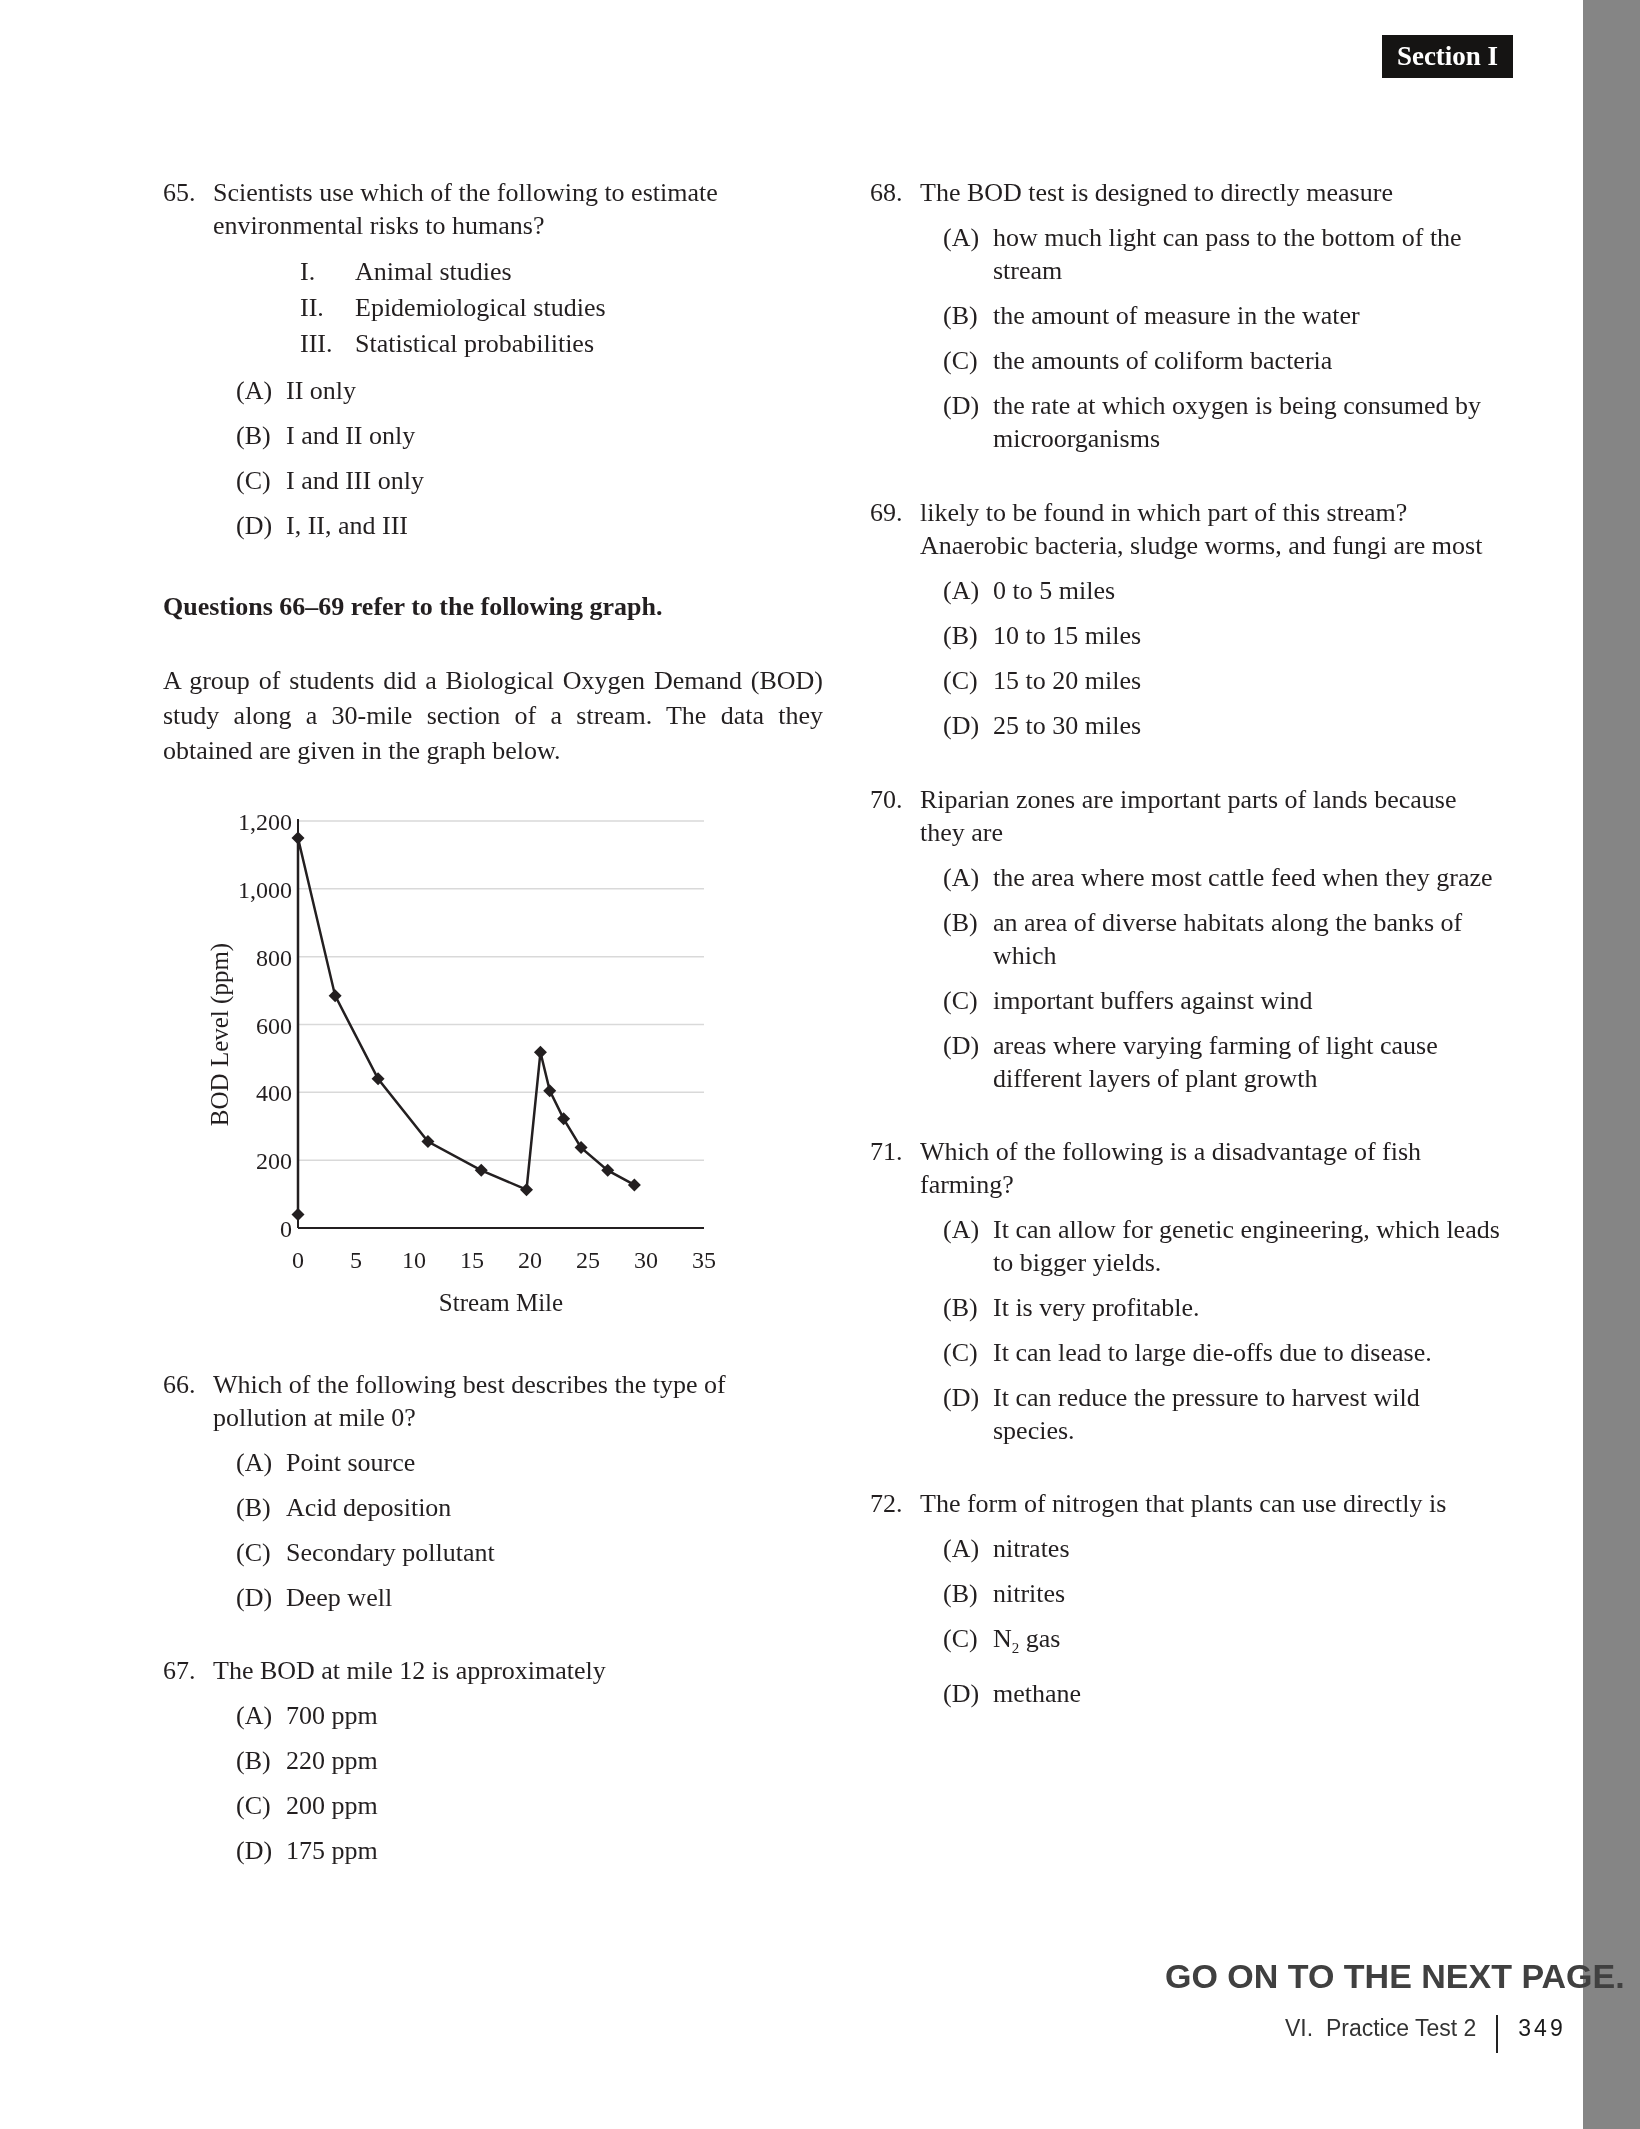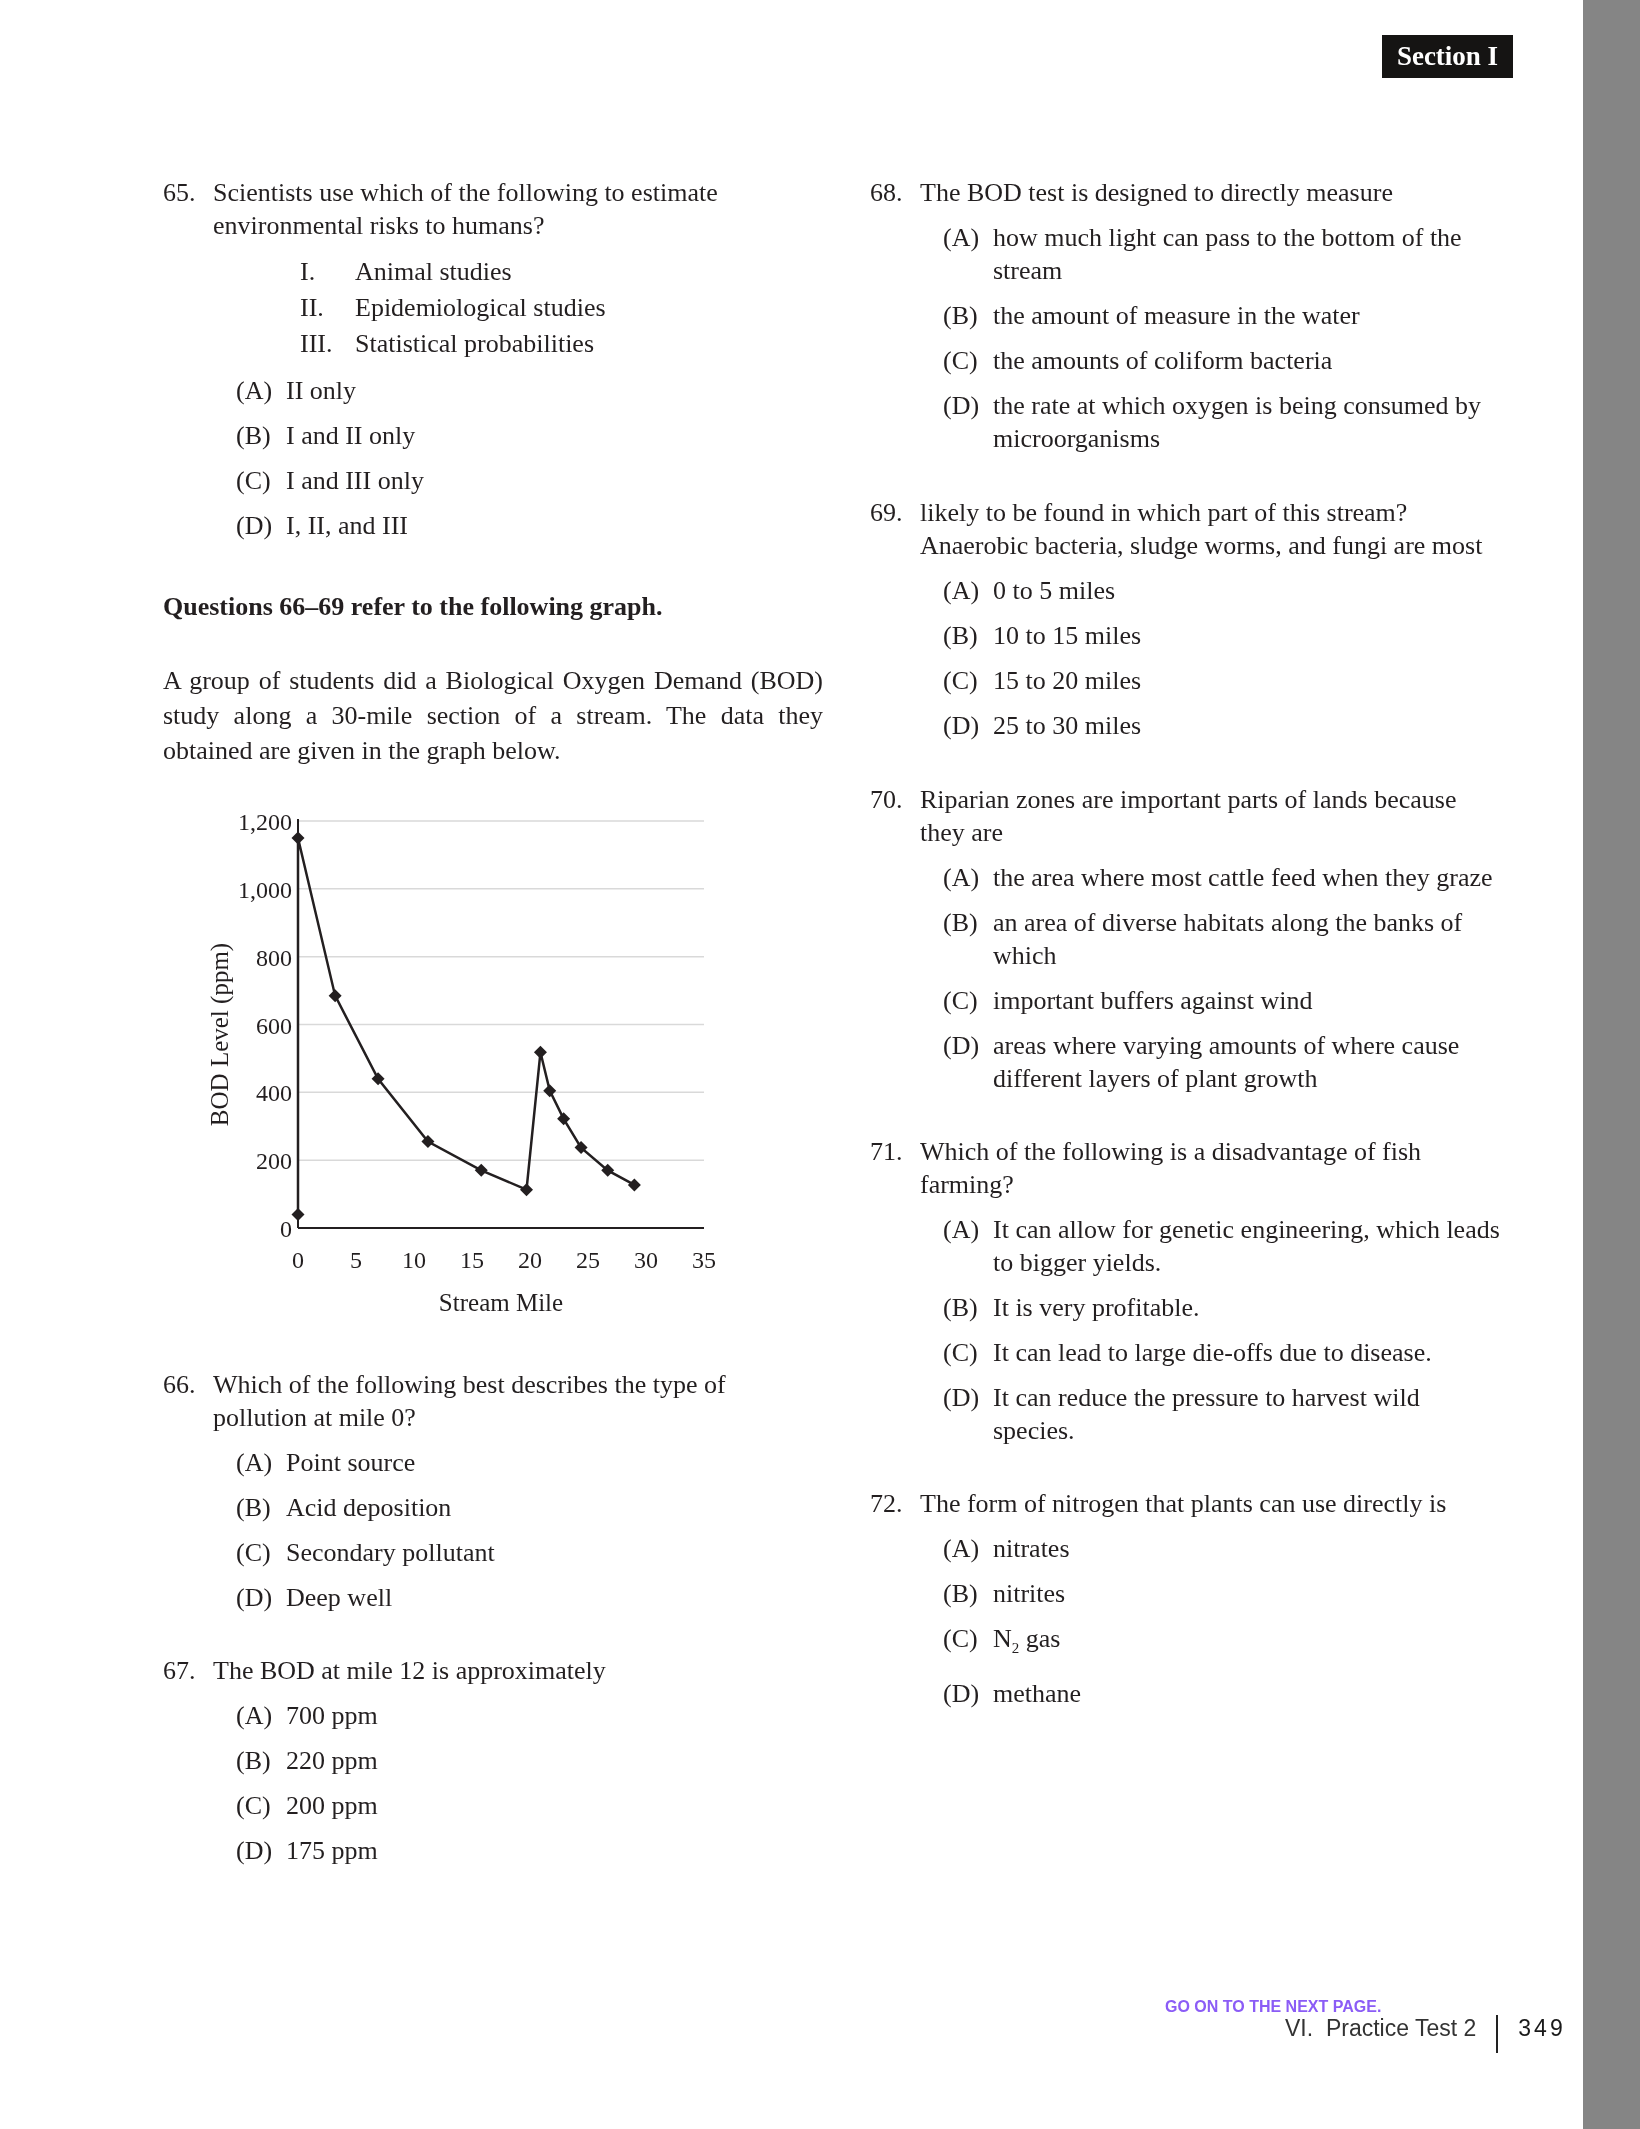--- a/index.html
+++ b/index.html
@@ -20,21 +20,21 @@
   .opts { margin-left: 73px; }
   .opt { position: relative; padding-left: 50px; margin-top: 12px; }
   .opt .letter { position: absolute; left: 0; top: 0; }
   .romans { margin-left: 137px; margin-top: 12px; }
   .roman { display: flex; line-height: 36px; }
   .roman .rn { width: 55px; }
   .intro-bold { position: absolute; left: 163px; top: 592px; font-size: 26px; font-weight: bold; }
   .intro-text { position: absolute; left: 163px; top: 663px; width: 660px; font-size: 26px; line-height: 35px; text-align: justify; }
   .chart { position: absolute; left: 195px; top: 800px; width: 600px; height: 530px; }
   .chart svg text { font-family: "Liberation Serif", "DejaVu Serif", serif; fill: #231f20; }
-  .go-next { position: absolute; left: 1165px; top: 1998px; font-family: "Liberation Sans", "DejaVu Sans", sans-serif; font-weight: bold; font-size: 16px; color: #8b5cf6; }
+  .go-next { position: absolute; left: 1165px; top: 1957px; font-family: "Liberation Sans", "DejaVu Sans", sans-serif; font-weight: bold; font-size: 34px; color: #404040; }
   .footer { position: absolute; top: 2015px; left: 1285px; font-family: "Liberation Sans", "DejaVu Sans", sans-serif; font-size: 23px; color: #333; display: flex; align-items: flex-start; }
   .footer .divider { width: 2px; height: 38px; background: #222; margin: 0 20px; }
   .footer .pnum { font-weight: normal; letter-spacing: 3px; color: #1a1a1a; }
   sub { font-size: 15px; }
 </style>
 </head>
 <body>
 
 <div class="side-bar"></div>
 <div class="section-tab">Section I</div>
@@ -197,21 +197,21 @@
         <span class="letter">(B)</span>
         <div>an area of diverse habitats along the banks of</div>
         <div>which</div>
       </div>
     <div class="opt">
         <span class="letter">(C)</span>
         <div>important buffers against wind</div>
       </div>
     <div class="opt">
         <span class="letter">(D)</span>
-        <div>areas where varying amounts of where cause</div>
+        <div>areas where varying farming of light cause</div>
         <div>different layers of plant growth</div>
       </div>
   </div>
 </div>
 
 <div class="q" style="left:870px; top:1135px; width:700px;">
   <div class="qhead">
     <span class="qnum">71.</span>
     <div>Which of the following is a disadvantage of fish</div>
     <div>farming?</div>

